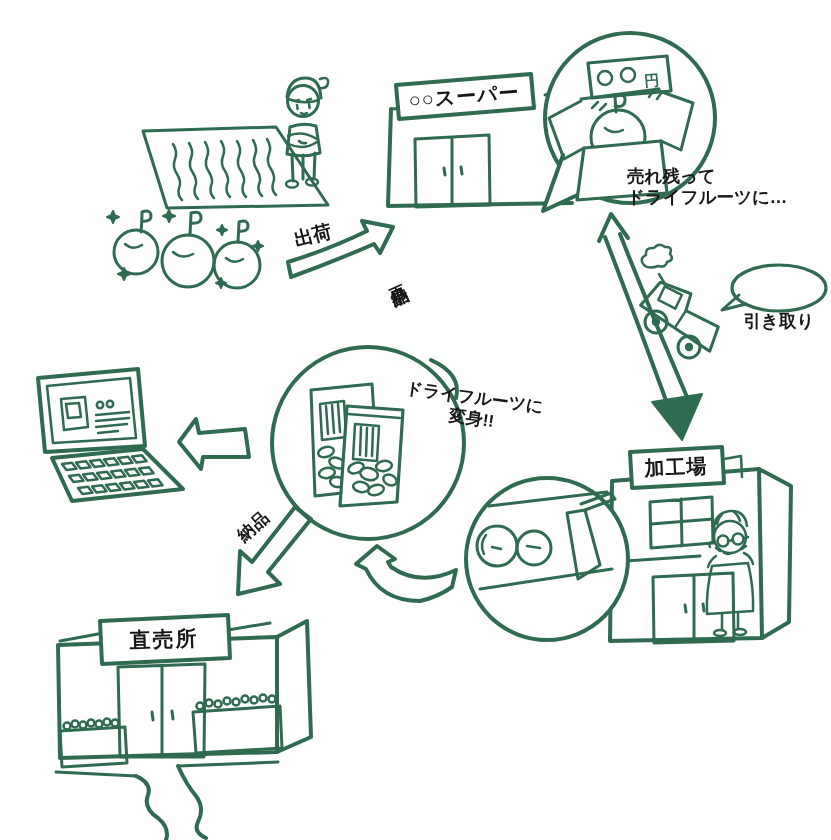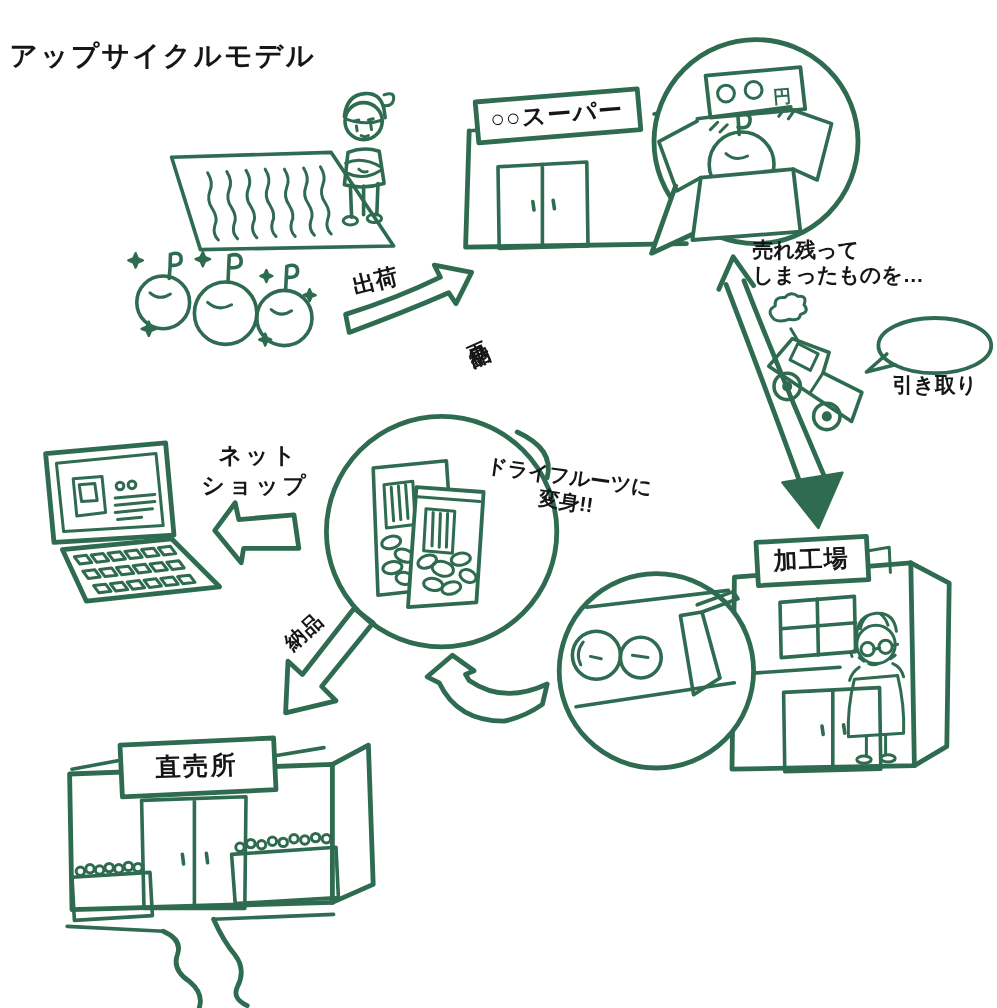--- a/index.html
+++ b/index.html
@@ -229,44 +229,39 @@
       <circle class="t2" cx="272" cy="699" r="3.5"></circle>
     </g>
     <g>
       <path class="t" d="M56,772 L136,776 M178,766 L278,762"></path>
       <path class="s" d="M136,776 Q152,783 148,795 Q143,808 158,818 Q170,828 166,840"></path>
       <path class="s" d="M178,766 Q186,784 196,796 Q205,808 198,822 Q193,832 206,838"></path>
     </g>
   </g>
 </svg>
 
-<div class="lbl" style="left:8px;top:33px;font-size:23px;letter-spacing:2px;">アップサイクルモデル</div>
 
 <div class="lbl" style="left:313px;top:236px;font-size:19px;transform:translate(-50%,-50%) rotate(-14deg);">出荷</div>
 
 <div class="lbl" style="left:464px;top:96px;font-size:20px;letter-spacing:1px;transform:translate(-50%,-50%) rotate(-4.5deg);">○○スーパー</div>
 
-<div class="lbl" style="left:627px;top:166px;font-size:17.5px;line-height:21px;margin-top:32px;">
+<div class="lbl" style="left:627px;top:166px;font-size:17.5px;line-height:21px;">
   <span>売れ残って</span><br>
-  <span>しまったものを…</span>
+  <span>ドライフルーツに…</span>
 </div>
 
 <div class="lbl" style="left:779px;top:289px;font-size:17.5px;transform:translate(-50%,-50%);margin-top:32px;">引き取り</div>
 
 <div class="lbl vert" style="left:390px;top:277px;font-size:17px;letter-spacing:2px;transform:translate(-50%,-50%) rotate(-24deg);">再納品</div>
 
 <div class="lbl" style="left:676px;top:467px;font-size:20px;letter-spacing:1px;transform:translate(-50%,-50%) rotate(-2.5deg);">加工場</div>
 
 <div class="lbl" style="left:473px;top:408px;font-size:17px;line-height:21px;text-align:center;transform:translate(-50%,-50%) rotate(8deg);">
   <span>ドライフルーツに</span><br>
   <span>変身!!</span>
 </div>
 
-<div class="lbl" style="left:168px;top:368px;font-size:19px;line-height:25px;letter-spacing:3px;">
-  <span style="padding-left:14px;">ネット</span><br>
-  <span>ショップ</span>
+
+<div class="lbl" style="left:254px;top:527px;font-size:17px;letter-spacing:1px;transform:translate(-50%,-50%) rotate(-42deg);">納品</div>
+
+<div class="lbl" style="left:164px;top:639px;font-size:21px;letter-spacing:2px;transform:translate(-50%,-50%) rotate(-2deg);">直売所</div>
+
 </div>
 
-<div class="lbl" style="left:254px;top:527px;font-size:17px;letter-spacing:1px;transform:translate(-50%,-50%) rotate(-42deg);">納品</div>
-
-<div class="lbl" style="left:164px;top:639px;font-size:21px;letter-spacing:2px;transform:translate(-50%,-50%) rotate(-2deg);">直売所</div>
-
-</div>
-
 </body></html>

